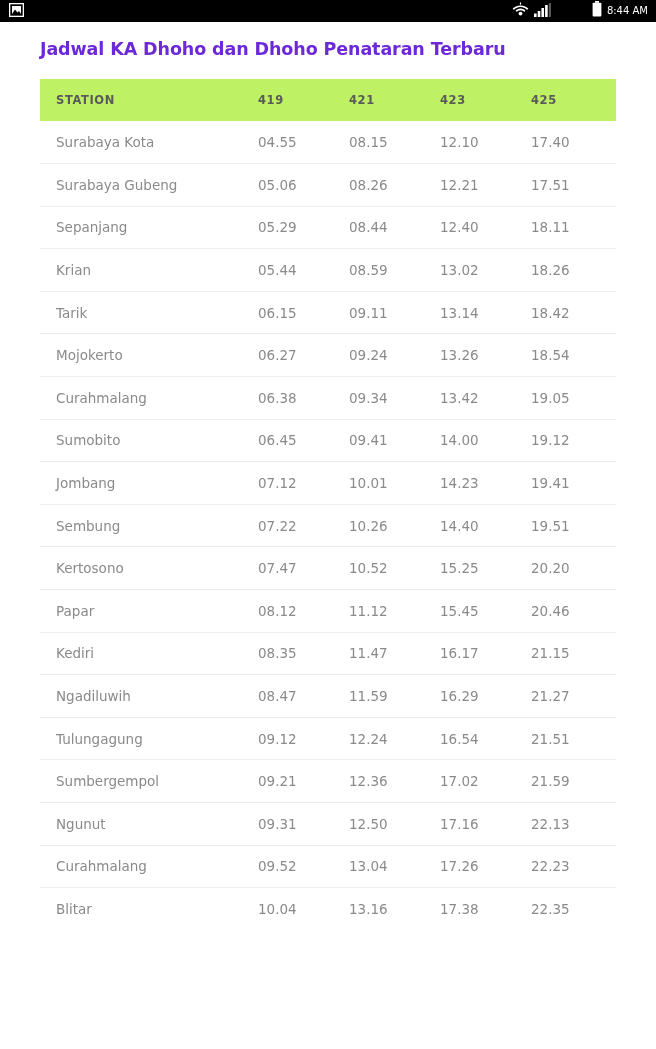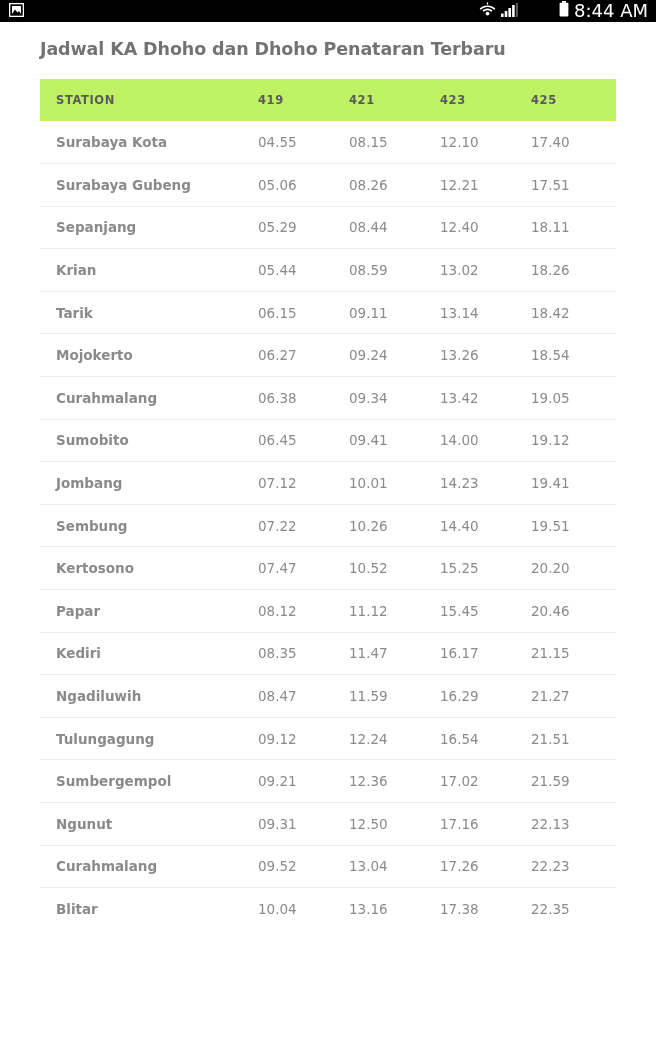--- a/index.html
+++ b/index.html
@@ -36,35 +36,35 @@
   }
   .sb-icon { display: block; }
   .sb-text {
     font-size: 14px;
     color: #ffffff;
     letter-spacing: 0px;
     line-height: 22px;
     white-space: nowrap;
   }
   .sb-battery-pct { font-size: 14px; margin-top: 48px; }
-  .sb-clock { font-size: 18px; text-align: center; }
+  .sb-clock { font-size: 10px; text-align: center; }
 
   
   .page {
     width: 656px;
     height: 1027px;
     background: #ffffff;
     overflow: hidden;
     position: relative;
   }
 
   .page-title {
     font-size: 17.5px;
     font-weight: bold;
-    color: #737373;
+    color: #6d28d9;
     padding: 17px 0 0 40px;
     letter-spacing: -0.1px;
     white-space: nowrap;
   }
 
   
   .table-wrap {
     margin: 20px 40px 0 40px;
     width: 576px;
   }
@@ -90,21 +90,21 @@
   table.schedule tbody td {
     height: 42.6px;
     font-size: 13.5px;
     color: #8a8a8a;
     text-align: left;
     vertical-align: middle;
     border-top: 1px solid #ededed;
     font-weight: normal;
   }
   table.schedule tbody tr:first-child td { border-top: none; }
-  table.schedule tbody td.col-station { padding-left: 16px; font-weight: bold; }
+  table.schedule tbody td.col-station { padding-left: 16px; }
   table.schedule tbody td.col-time    { padding-left: 6px; }
 
   col.w-station { width: 212px; }
   col.w-time    { width: 91px; }
 </style>
 </head>
 <body>
 
 <div class="status-bar">
   <div class="status-left">

